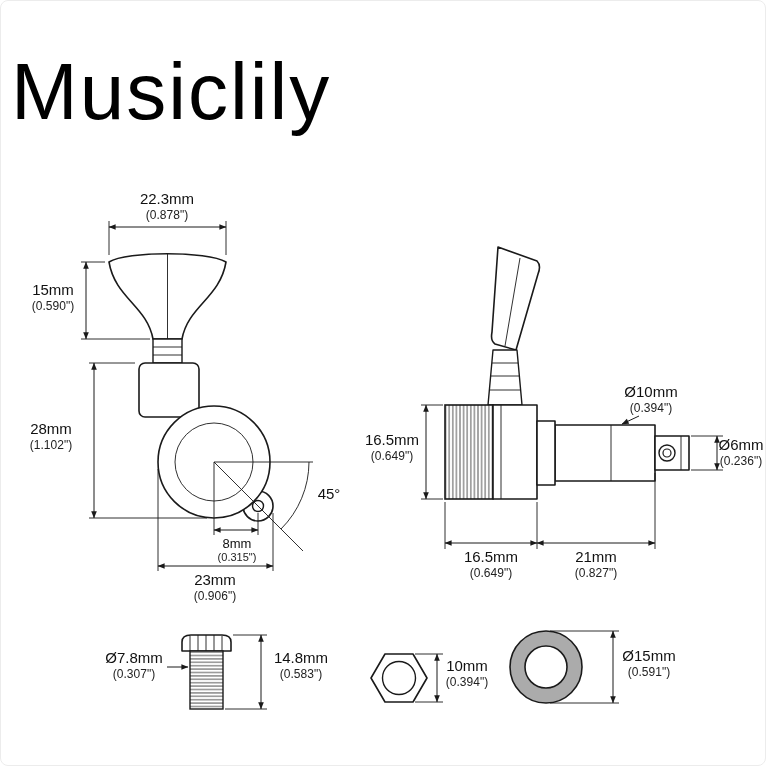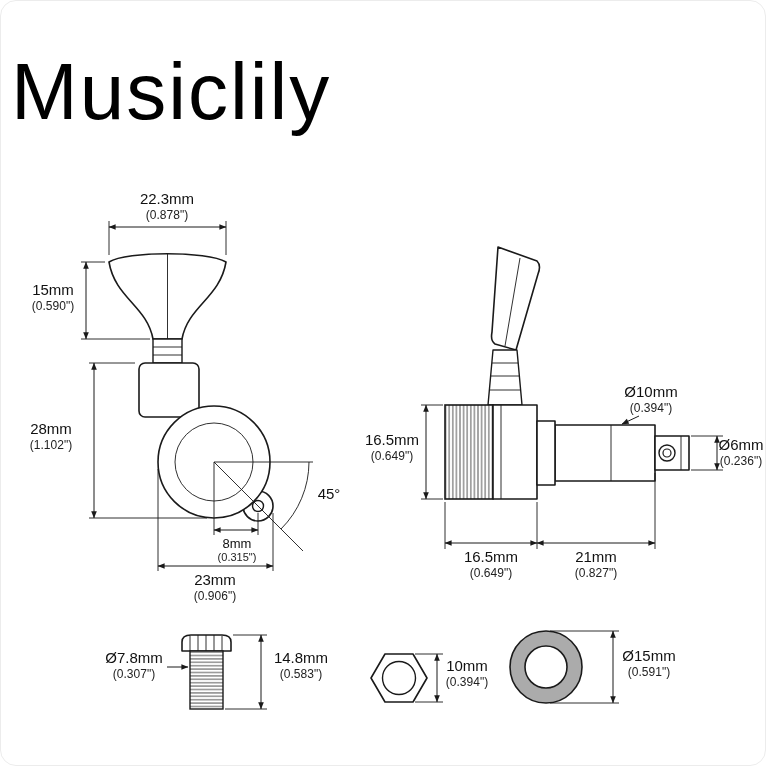--- a/index.html
+++ b/index.html
@@ -1,16 +1,16 @@
 <!DOCTYPE html>
 <html><head>
 <meta charset="utf-8">
 <style>
   html,body{margin:0;padding:0;background:#fff;}
-  .frame{position:relative;width:766px;height:766px;background:#fff;border:1px solid #ececec;border-radius:16px;box-sizing:border-box;overflow:hidden;}
+  .frame{position:relative;width:766px;height:766px;background:#fff;border:1px solid #ececec;border-radius:8px;box-sizing:border-box;overflow:hidden;}
   svg{display:block;}
   text{font-family:"Liberation Sans", sans-serif;fill:#111;}
   .logo{font-size:80px;letter-spacing:2px;fill:#000;}
   .t15{font-size:15px;text-anchor:middle;fill:#111;}
   .t12{font-size:12px;text-anchor:middle;fill:#222;}
   .t13{font-size:13px;text-anchor:middle;fill:#111;}
   .t11{font-size:11px;text-anchor:middle;fill:#222;}
   .ol{fill:#fff;stroke:#1a1a1a;stroke-width:1.6;stroke-linejoin:round;}
   .ln{fill:#fff;stroke:#1a1a1a;stroke-width:1.4;stroke-linejoin:round;}
   .thin{fill:none;stroke:#1a1a1a;stroke-width:0.9;}

